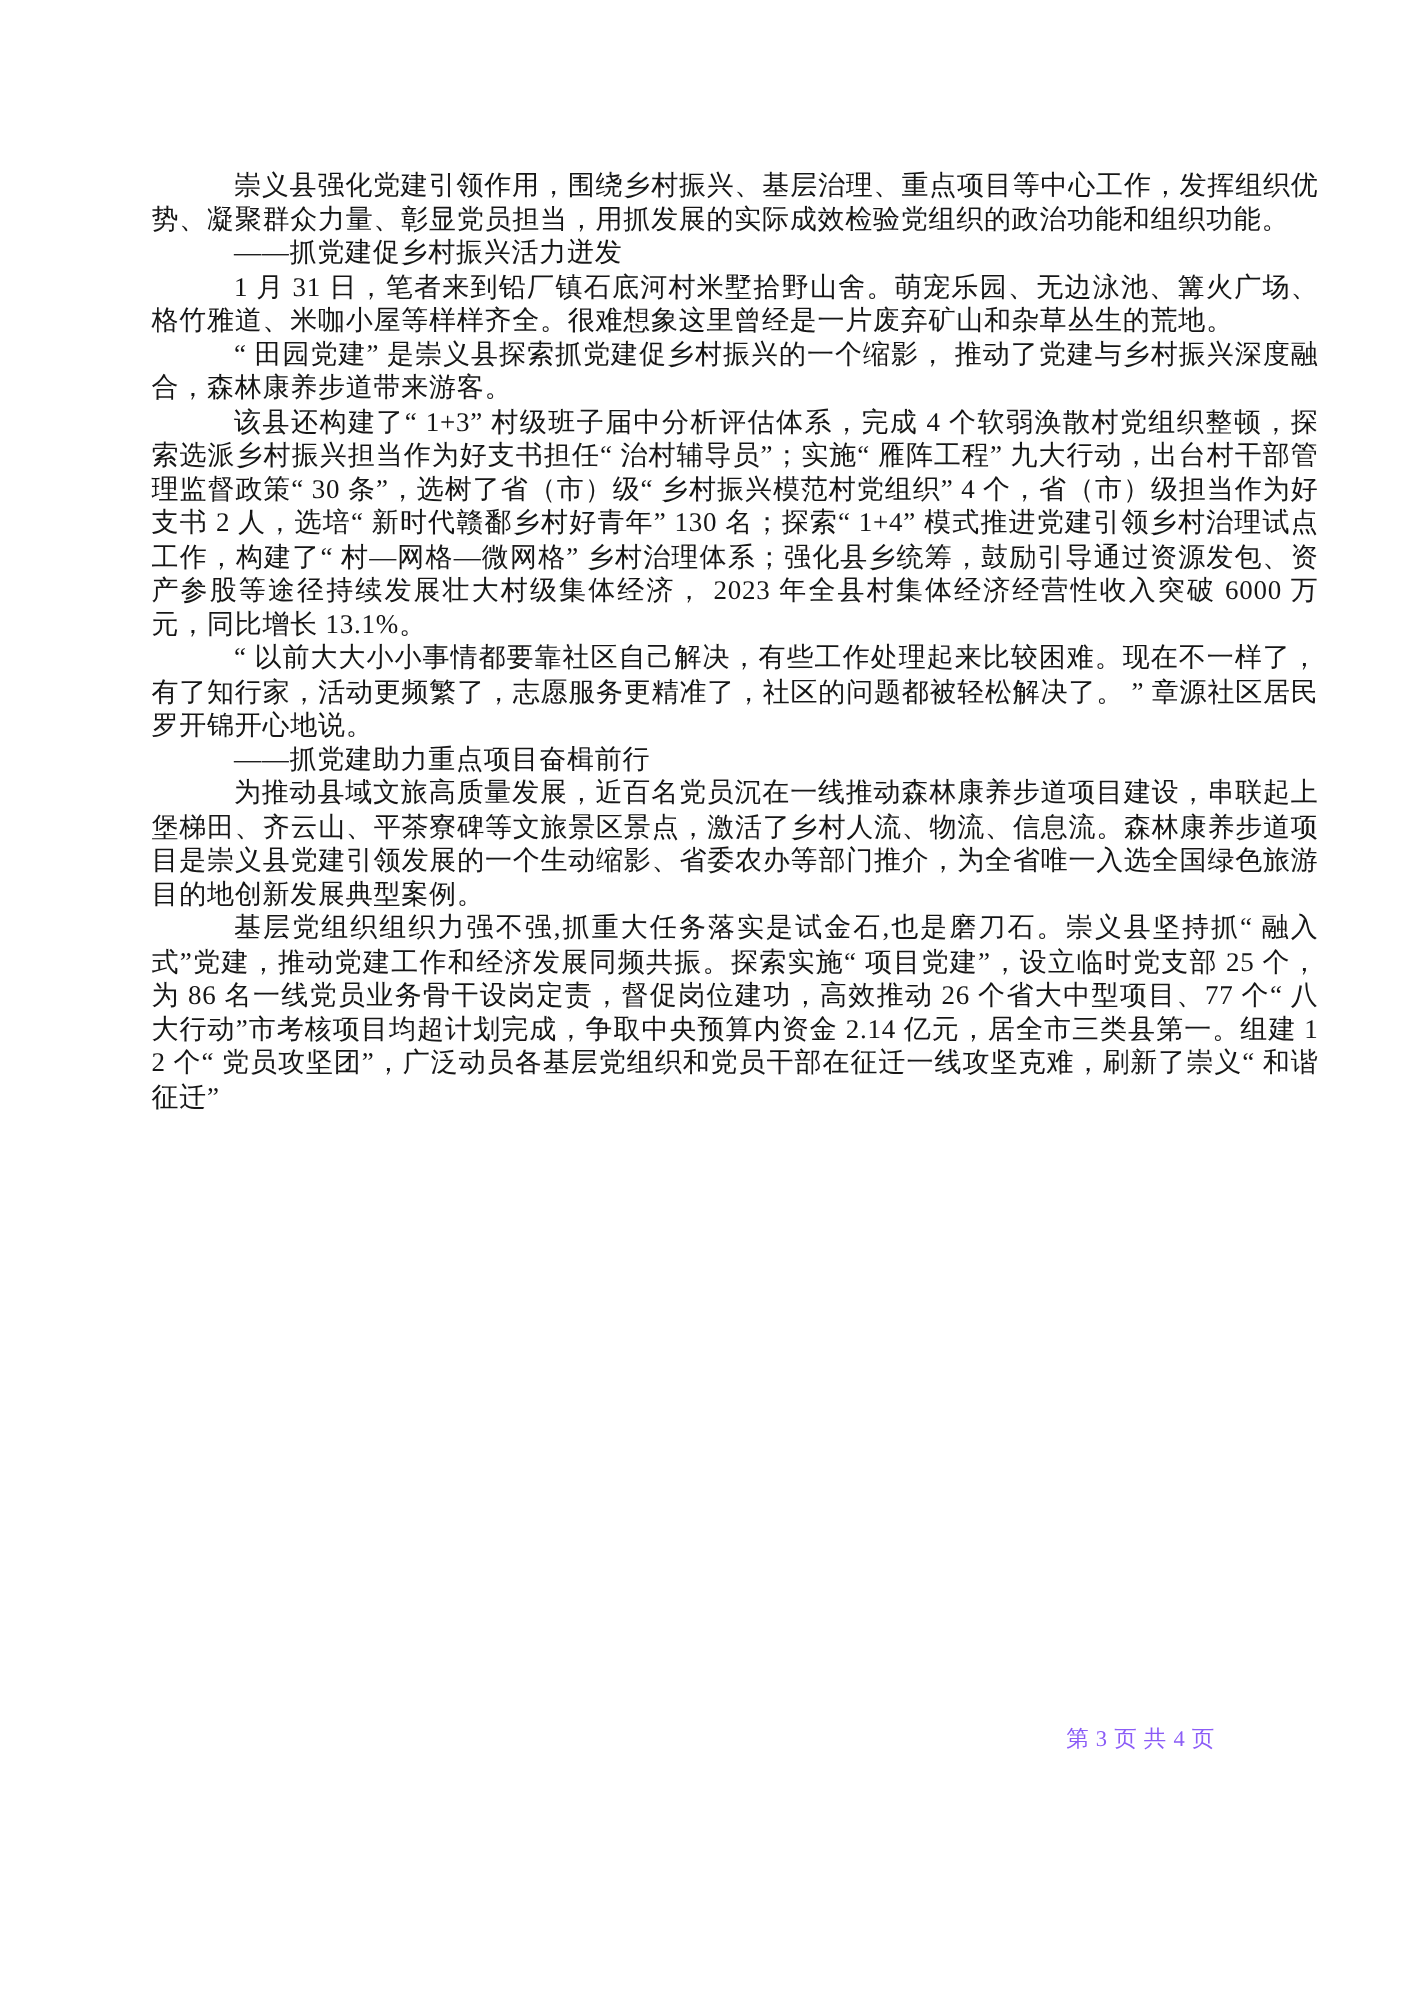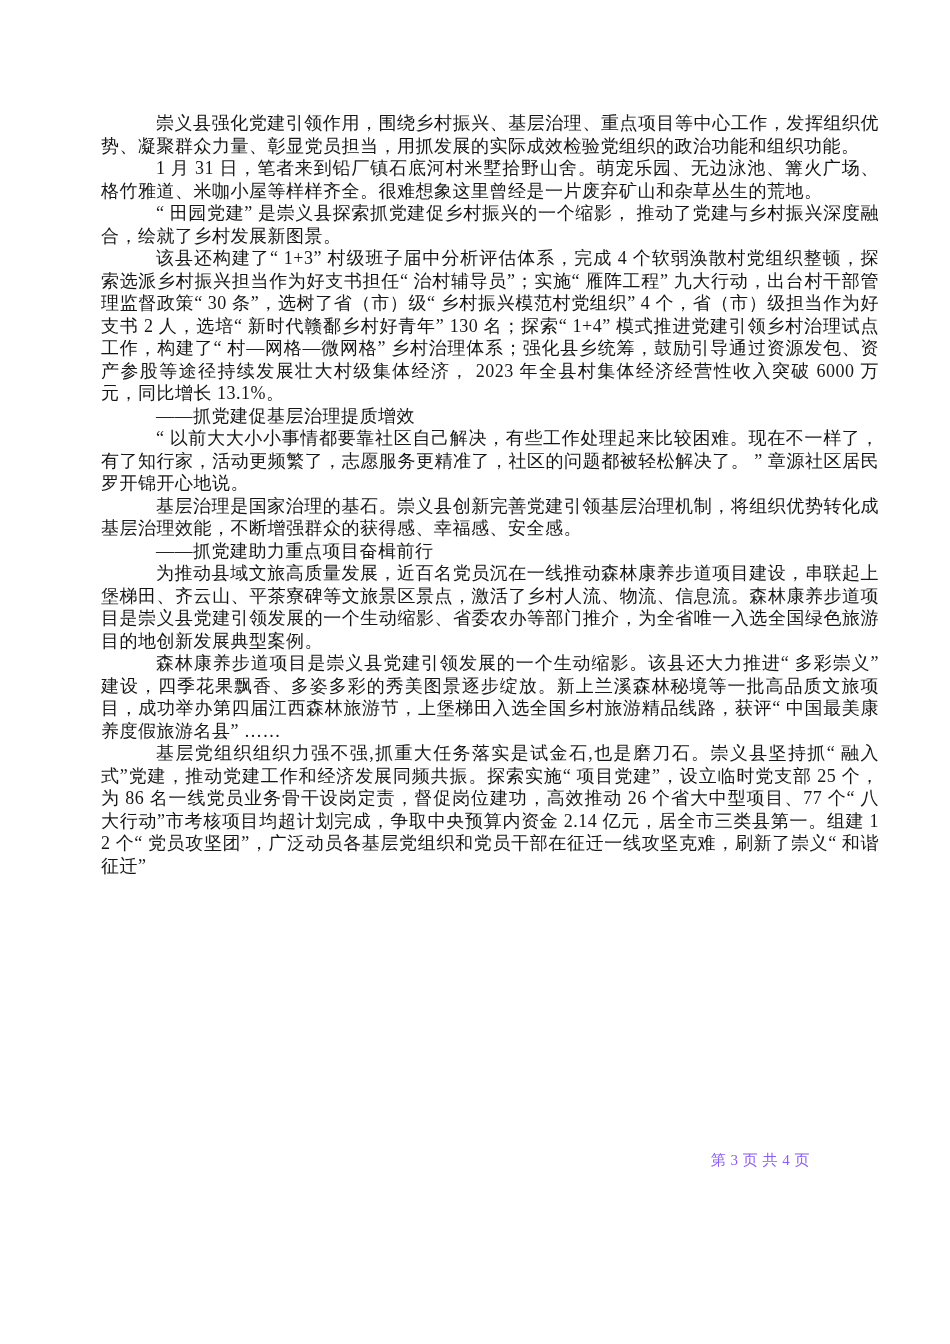--- a/index.html
+++ b/index.html
@@ -49,27 +49,25 @@
     color: #8b5cf6;
     white-space: nowrap;
   }
 </style>
 </head>
 <body>
 
 <div class="page">
   <div class="doc-body">
     <p>崇义县强化党建引领作用，围绕乡村振兴、基层治理、重点项目等中心工作，发挥组织优势、凝聚群众力量、彰显党员担当，用抓发展的实际成效检验党组织的政治功能和组织功能。</p>
+    <p>——抓党建促乡村振兴活力迸发</p>
     <p>1 月 31 日，笔者来到铅厂镇石底河村米墅拾野山舍。萌宠乐园、无边泳池、篝火广场、格竹雅道、米咖小屋等样样齐全。很难想象这里曾经是一片废弃矿山和杂草丛生的荒地。</p>
-    <p>“ 田园党建” 是崇义县探索抓党建促乡村振兴的一个缩影， 推动了党建与乡村振兴深度融合，绘就了乡村发展新图景。</p>
+    <p>“ 田园党建” 是崇义县探索抓党建促乡村振兴的一个缩影， 推动了党建与乡村振兴深度融合，森林康养步道带来游客。</p>
     <p>该县还构建了“ 1+3” 村级班子届中分析评估体系，完成 4 个软弱涣散村党组织整顿，探索选派乡村振兴担当作为好支书担任“ 治村辅导员”；实施“ 雁阵工程” 九大行动，出台村干部管理监督政策“ 30 条”，选树了省（市）级“ 乡村振兴模范村党组织” 4 个，省（市）级担当作为好支书 2 人，选培“ 新时代赣鄱乡村好青年” 130 名；探索“ 1+4” 模式推进党建引领乡村治理试点工作，构建了“ 村—网格—微网格” 乡村治理体系；强化县乡统筹，鼓励引导通过资源发包、资产参股等途径持续发展壮大村级集体经济， 2023 年全县村集体经济经营性收入突破 6000 万元，同比增长 13.1%。</p>
-    <p>——抓党建促基层治理提质增效</p>
     <p>“ 以前大大小小事情都要靠社区自己解决，有些工作处理起来比较困难。现在不一样了，有了知行家，活动更频繁了，志愿服务更精准了，社区的问题都被轻松解决了。 ” 章源社区居民罗开锦开心地说。</p>
-    <p>基层治理是国家治理的基石。崇义县创新完善党建引领基层治理机制，将组织优势转化成基层治理效能，不断增强群众的获得感、幸福感、安全感。</p>
     <p>——抓党建助力重点项目奋楫前行</p>
     <p>为推动县域文旅高质量发展，近百名党员沉在一线推动森林康养步道项目建设，串联起上堡梯田、齐云山、平茶寮碑等文旅景区景点，激活了乡村人流、物流、信息流。森林康养步道项目是崇义县党建引领发展的一个生动缩影、省委农办等部门推介，为全省唯一入选全国绿色旅游目的地创新发展典型案例。</p>
-    <p>森林康养步道项目是崇义县党建引领发展的一个生动缩影。该县还大力推进“ 多彩崇义” 建设，四季花果飘香、多姿多彩的秀美图景逐步绽放。新上兰溪森林秘境等一批高品质文旅项目，成功举办第四届江西森林旅游节，上堡梯田入选全国乡村旅游精品线路，获评“ 中国最美康养度假旅游名县” ……</p>
     <p>基层党组织组织力强不强,抓重大任务落实是试金石,也是磨刀石。崇义县坚持抓“ 融入式”党建，推动党建工作和经济发展同频共振。探索实施“ 项目党建”，设立临时党支部 25 个，为 86 名一线党员业务骨干设岗定责，督促岗位建功，高效推动 26 个省大中型项目、77 个“ 八大行动”市考核项目均超计划完成，争取中央预算内资金 2.14 亿元，居全市三类县第一。组建 12 个“ 党员攻坚团”，广泛动员各基层党组织和党员干部在征迁一线攻坚克难，刷新了崇义“ 和谐征迁”</p>
   </div>
   <div class="page-footer">
     <span>第 3 页 共 4 页</span>
   </div>
 </div>
 
 </body></html>

